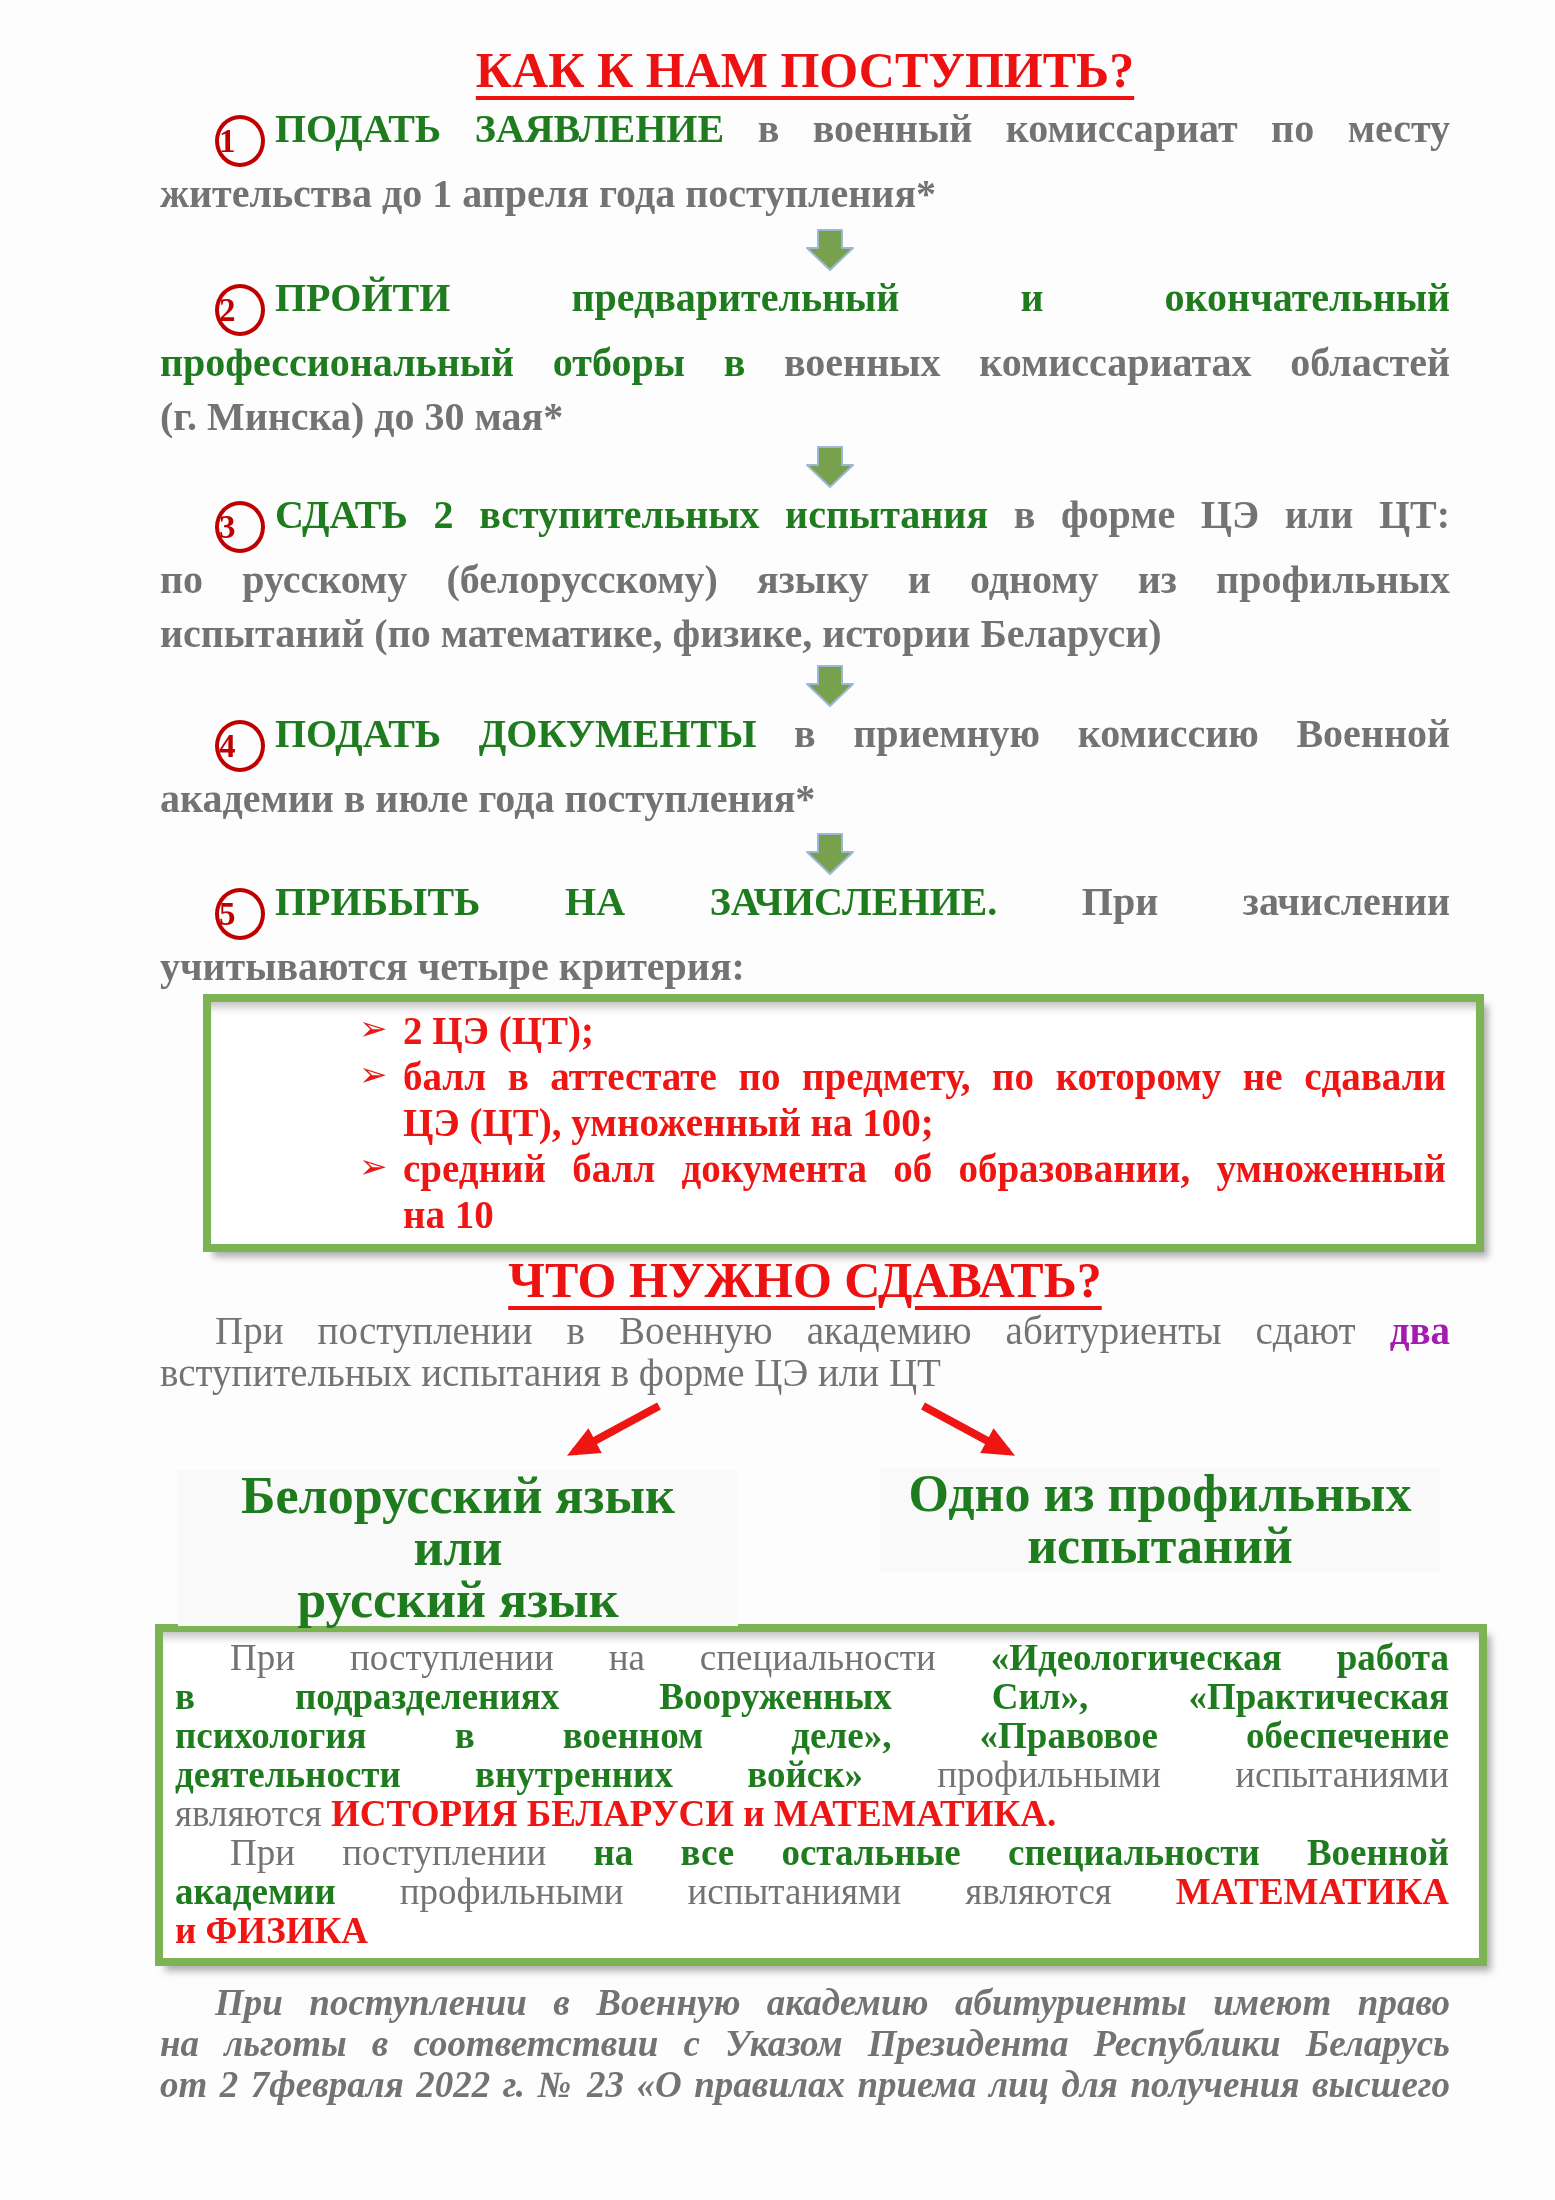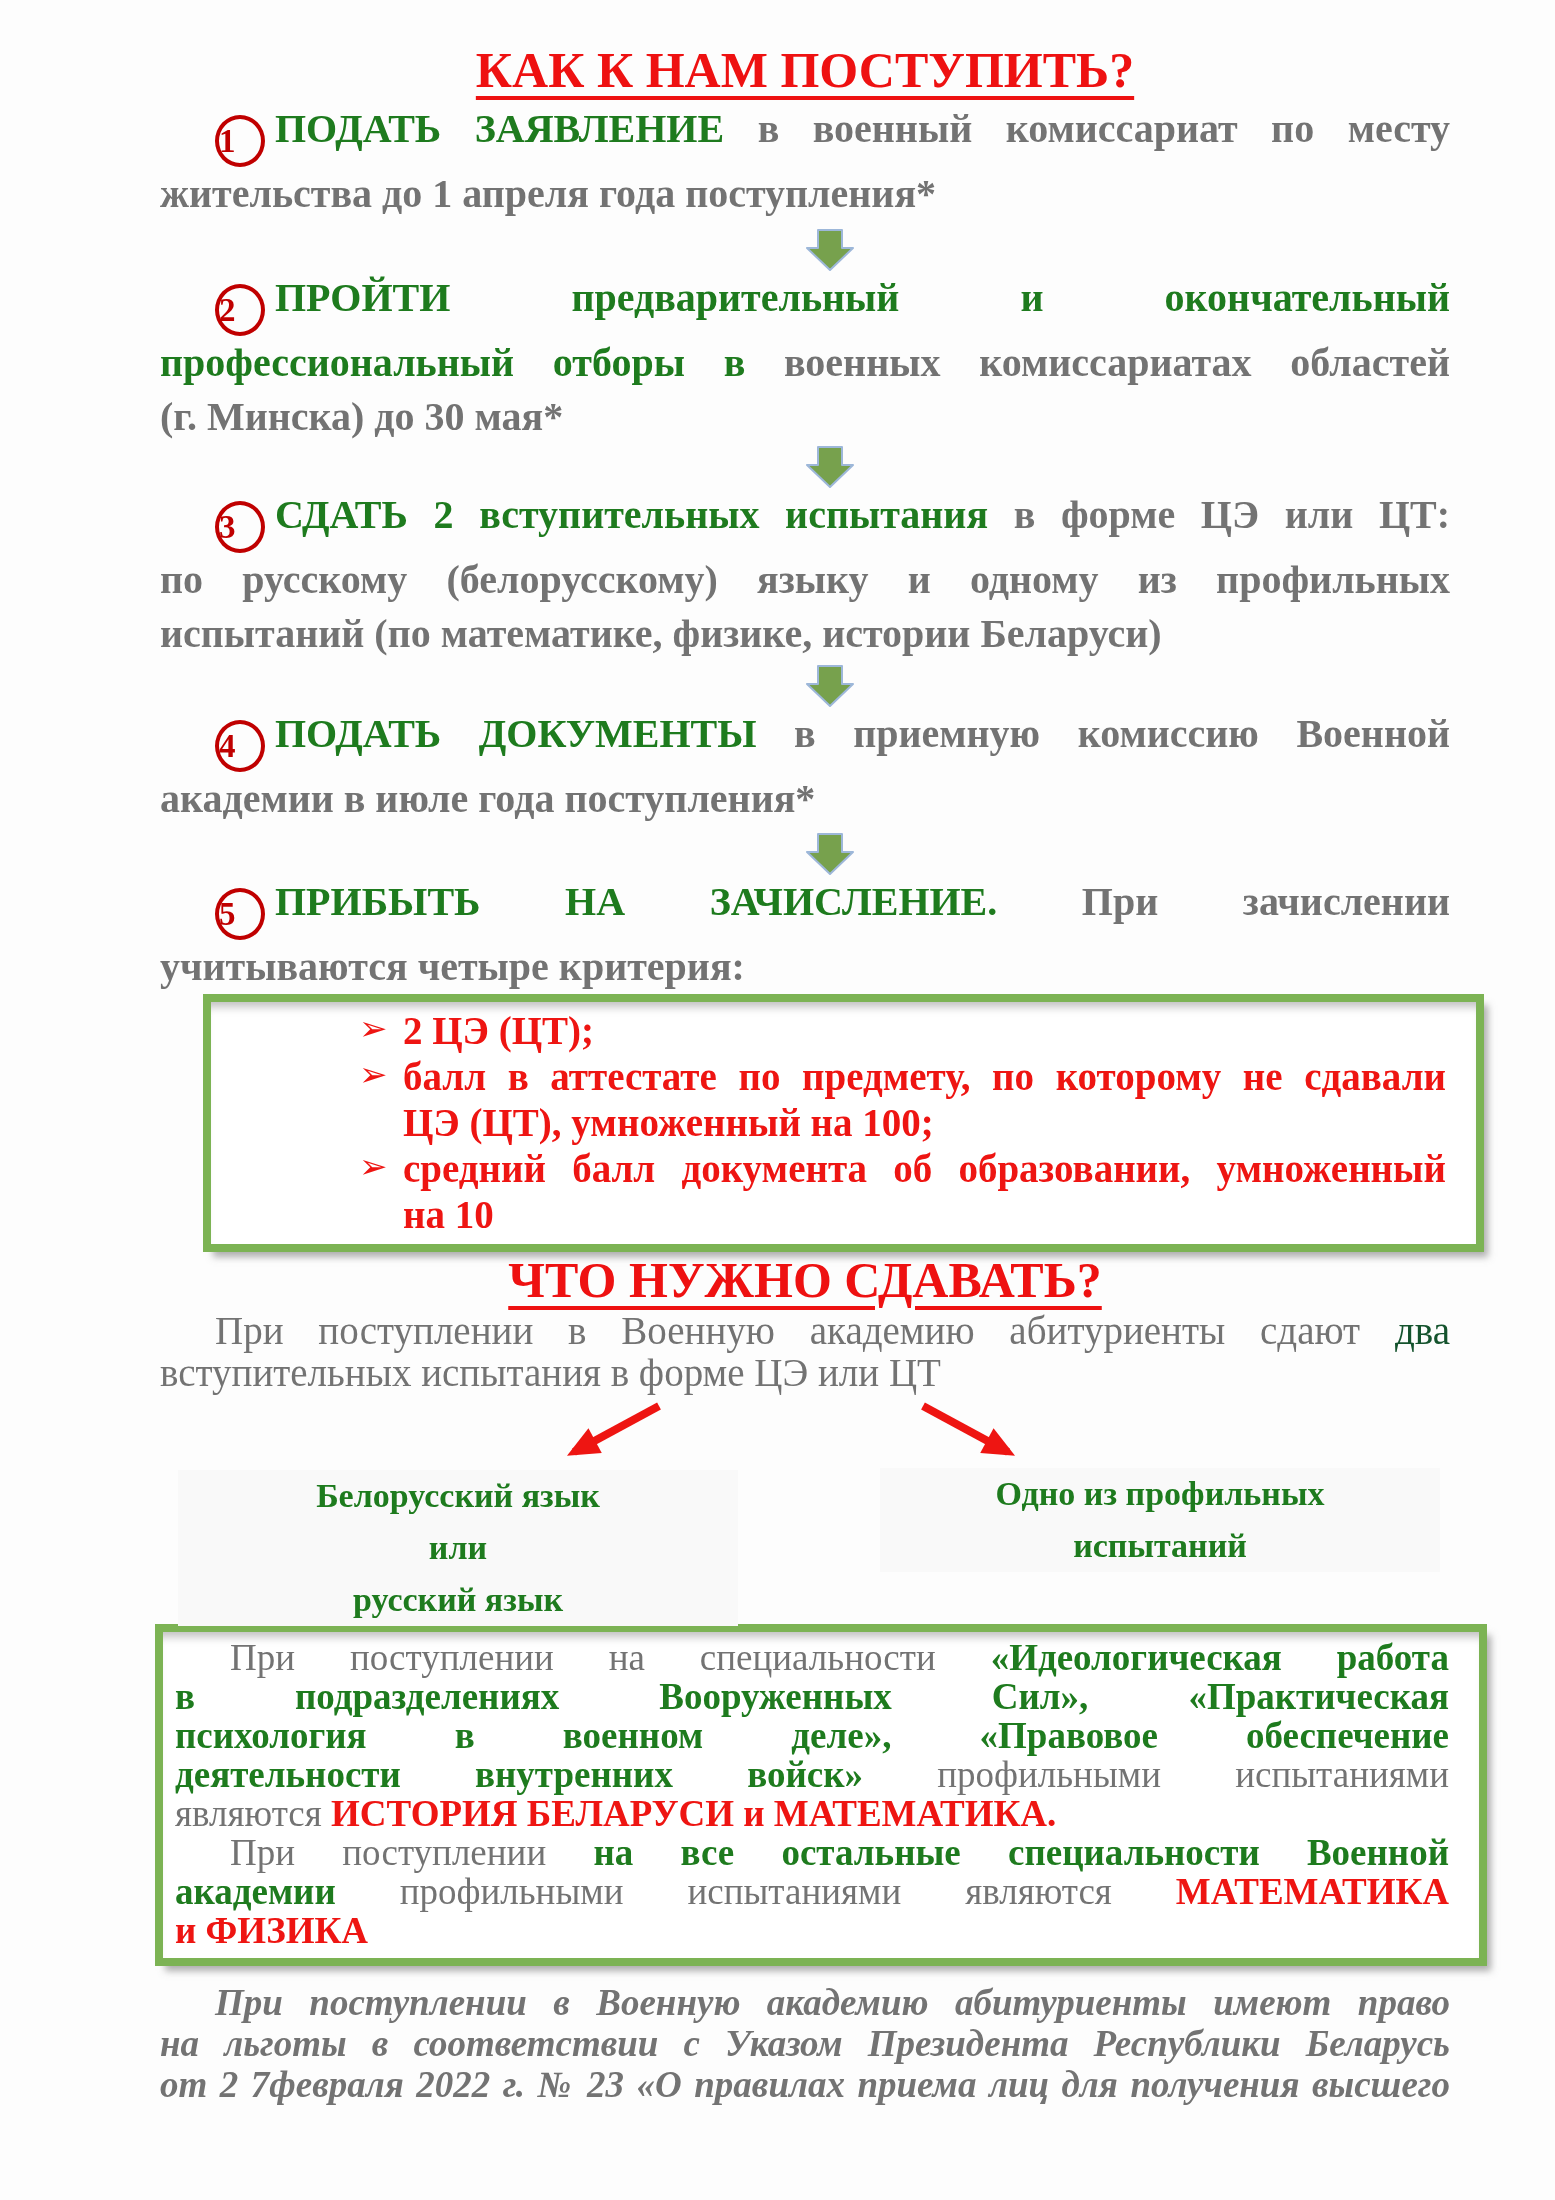--- a/index.html
+++ b/index.html
@@ -26,21 +26,21 @@
     text-decoration-color:var(--title-red);
   }
   .doc-title.second{margin-top:4px;line-height:48px;margin-bottom:6px;}
   
   .tline{white-space:nowrap;}
   .tline.just{text-align:justify;text-align-last:justify;white-space:normal;}
   .tline.ind{text-indent:55px;}
   .run-k{color:#737373;}
   .run-g{color:var(--green);font-weight:bold;}
   .run-r{color:var(--red);font-weight:bold;}
-  .run-kb{color:#14532d;font-weight:normal;}
+  .run-kb{color:#a21caf;font-weight:bold;}
   
   .steps{font-size:40px;font-weight:bold;}
   .steps .tline{line-height:54px;}
   .num-badge{
     display:inline-block;width:42px;height:44px;
     border:4px solid var(--circle-red);border-radius:50%;
     color:var(--circle-red);font-size:33px;line-height:44px;
     text-align:center;font-weight:bold;
     margin-right:10px;vertical-align:-10px;
     text-indent:0;
@@ -69,21 +69,21 @@
   .intro{font-size:39px;}
   .intro .tline{line-height:42px;}
   
   .branch-arrows{position:relative;height:68px;margin-top:6px;}
   .branch-arrows svg{position:absolute;top:0;}
   .branch-arrows .left-a{left:392px;}
   .branch-arrows .right-a{left:752px;}
   .branch-labels{position:relative;height:150px;padding-top:2px;}
   .blabel{
     position:absolute;width:560px;text-align:center;
-    color:var(--green);font-weight:bold;font-size:34px;line-height:52px;
+    color:var(--green);font-weight:bold;font-size:52px;line-height:52px;
     background:#f9f9f9;
   }
   .blabel.left{left:18px;top:2px;}
   .blabel.right{left:720px;top:0;}
   
   .box2{margin:4px -37px 0 -5px;padding:6px 30px 8px 12px;font-size:37px;}
   .box2 .tline{line-height:39px;}
   
   .footnote{margin-top:16px;font-size:37px;font-weight:bold;font-style:italic;}
   .footnote .tline{line-height:41px;}

